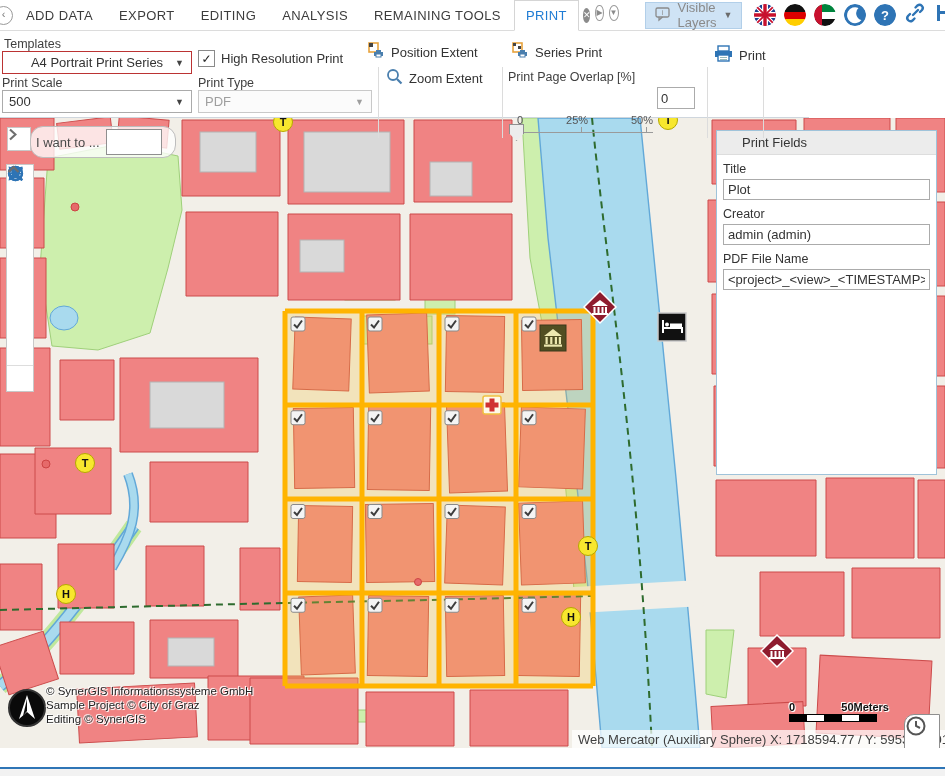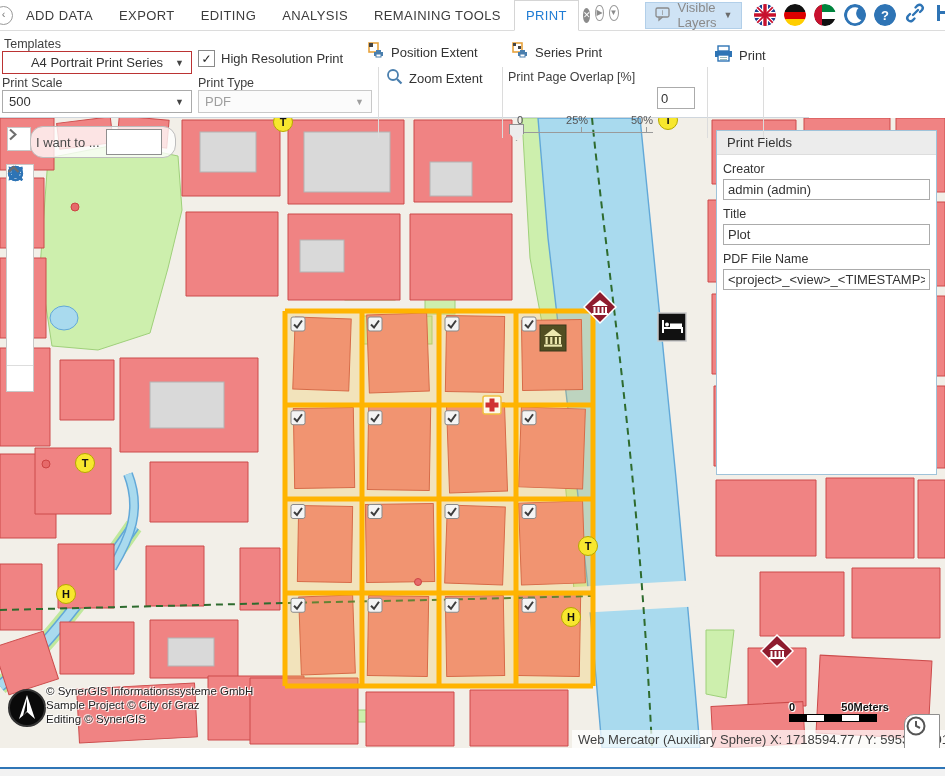--- a/index.html
+++ b/index.html
@@ -51,21 +51,21 @@
               display:flex;align-items:center;justify-content:center;}
   .iwant{left:30px;top:8px;width:134px;height:30px;background:rgba(255,255,255,.78);
          border:1px solid #bdbdbd;border-radius:13px;display:flex;align-items:center;
          padding:0 5px;gap:6px;font-size:13px;color:#4a4a4a;}
   .iwant input{width:50px;height:22px;border:1px solid #8f8f8f;font-family:"Liberation Sans",sans-serif;}
   .mtoolbar{left:6px;top:46px;width:26px;background:#fff;border:1px solid #c8c8c8;}
   .mtool{width:26px;height:25px;display:flex;align-items:center;justify-content:center;}
   .mtool.sep{border-top:1px solid #ddd;}
   .panel{left:716px;top:12px;width:219px;height:343px;background:#fff;border:1px solid #9fc3da;}
   .panel-h{height:23px;line-height:23px;background:#ececec;border-bottom:1px solid #ddd;
-           font-size:13px;color:#333;padding-left:10px;}
+           font-size:13px;color:#333;padding-left:25px;}
   .pfield{margin:7px 6px 0 6px;}
   .pfield .lbl{font-size:12.5px;color:#333;margin-bottom:3px;}
   .pfield input{width:197px;height:19px;border:1px solid #ababab;font-size:13px;color:#333;
                 padding:0 4px;font-family:"Liberation Sans",sans-serif;}
   .copyright{left:46px;top:566px;font-size:11.5px;font-weight:normal;color:#222;line-height:14px;
      text-shadow:0 0 2px #fff,0 0 2px #fff,1px 1px 0 #fff,-1px -1px 0 #fff;}
   .scalebar{left:789px;top:583px;width:100px;font-size:11px;font-weight:bold;color:#111;
      text-shadow:0 0 2px #fff,1px 1px 0 #fff,-1px -1px 0 #fff;}
   .scalebar .row{display:flex;justify-content:space-between;}
   .scalebar .bar{margin-top:1px;width:86px;height:6px;border:1px solid #000;display:flex;background:#fff;}
@@ -617,26 +617,26 @@
     <div class="mtool sep">
         <svg width="13" height="9" viewBox="0 0 13 9">
           <path d="M1.5,7 L6.5,2 L11.5,7" fill="none" stroke="#6e6e6e" stroke-width="2.2"></path>
         </svg>
       </div>
   </div>
 
   <div class="overlay panel">
     <div class="panel-h">Print Fields</div>
     <div class="pfield">
+      <div class="lbl">Title</div>
+      <input value="Plot" style="">
+    </div>
+    <div class="pfield">
       <div class="lbl">Creator</div>
       <input value="admin (admin)" style="">
-    </div>
-    <div class="pfield">
-      <div class="lbl">Title</div>
-      <input value="Plot" style="">
     </div>
     <div class="pfield">
       <div class="lbl">PDF File Name</div>
       <input value="&lt;project&gt;_&lt;view&gt;_&lt;TIMESTAMP&gt;" style="">
     </div>
   </div>
 
   <div class="overlay copyright">
     <div>© SynerGIS Informationssysteme GmbH</div>
     <div>Sample Project © City of Graz</div>

